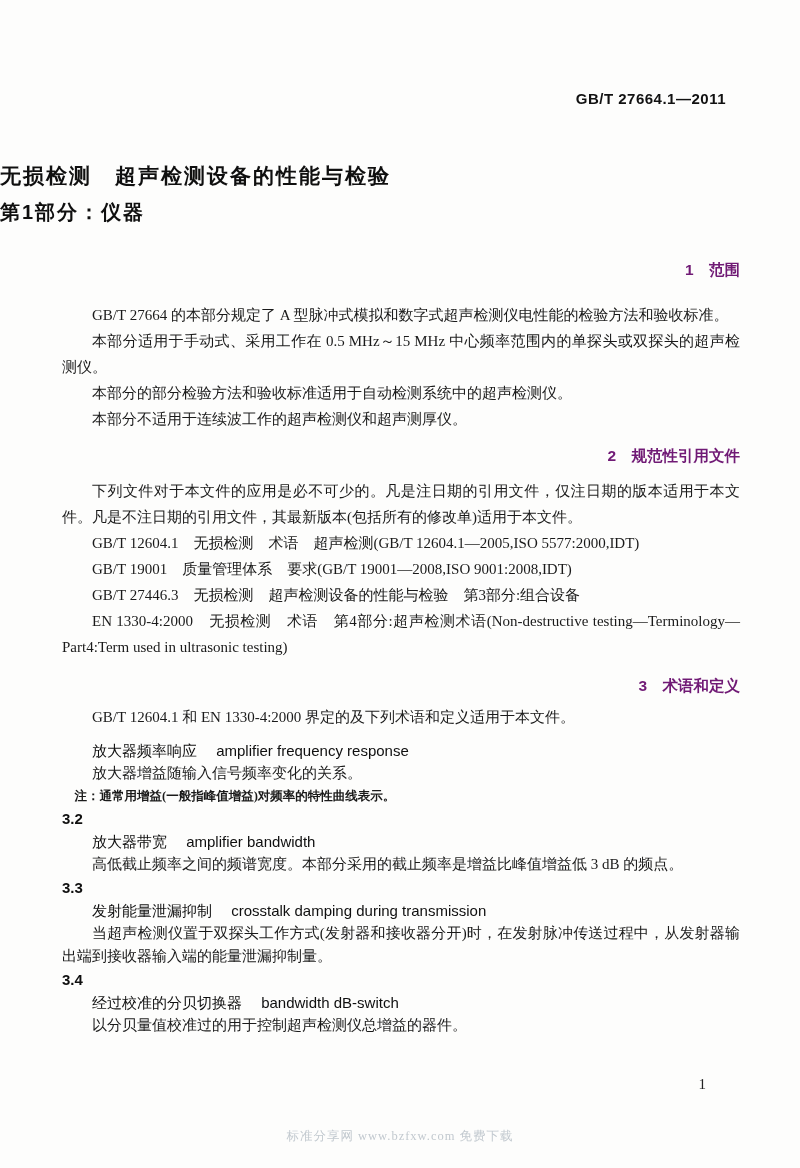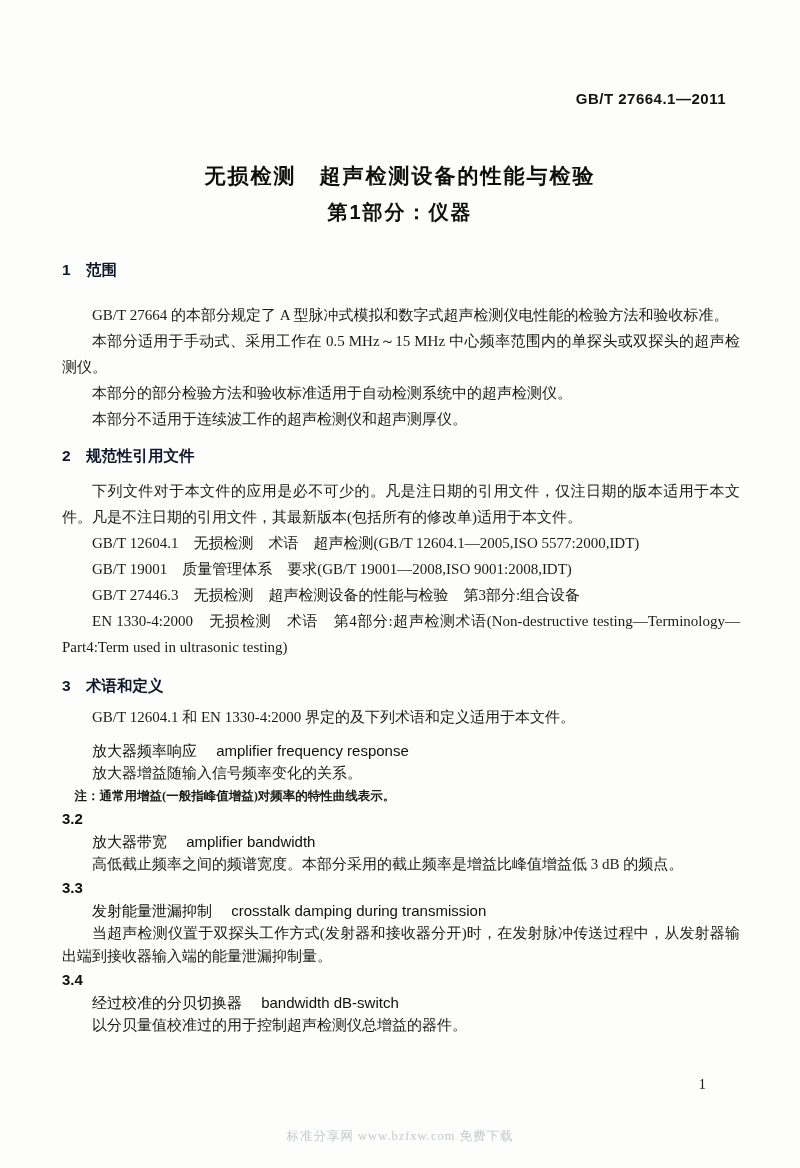--- a/index.html
+++ b/index.html
@@ -23,39 +23,39 @@
     font-weight: bold;
     font-size: 15px;
     letter-spacing: 0.5px;
     color: #111;
   }
   .doc-title {
     position: absolute;
     top: 162px;
     left: 0;
     width: 100%;
-    text-align: center;
     font-family: "Liberation Sans", "DejaVu Sans", sans-serif;
     font-weight: bold;
     color: #0f0f0f;
   }
   .doc-title .line1 { font-size: 21px; letter-spacing: 2px; }
   .doc-title .line2 { font-size: 20px; letter-spacing: 2px; margin-top: 9px; }
   .content {
     position: absolute;
     top: 258px;
     left: 62px;
     width: 678px;
   }
   .sec-heading {
     font-family: "Liberation Sans", "DejaVu Sans", sans-serif;
     font-weight: bold;
     font-size: 15.5px;
     line-height: 20px;
-    color: #0f172a;
+    color: #701a75;
+    text-align: right;
   }
   .sec-heading.h1 { margin: 2px 0 22px 0; }
   .sec-heading.h2 { margin: 14px 0 12px 0; }
   .sec-heading.h3 { margin: 16px 0 10px 0; }
   .para {
     font-size: 15px;
     line-height: 26px;
     text-indent: 2em;
     text-align: justify;
     color: #1a1a1a;

